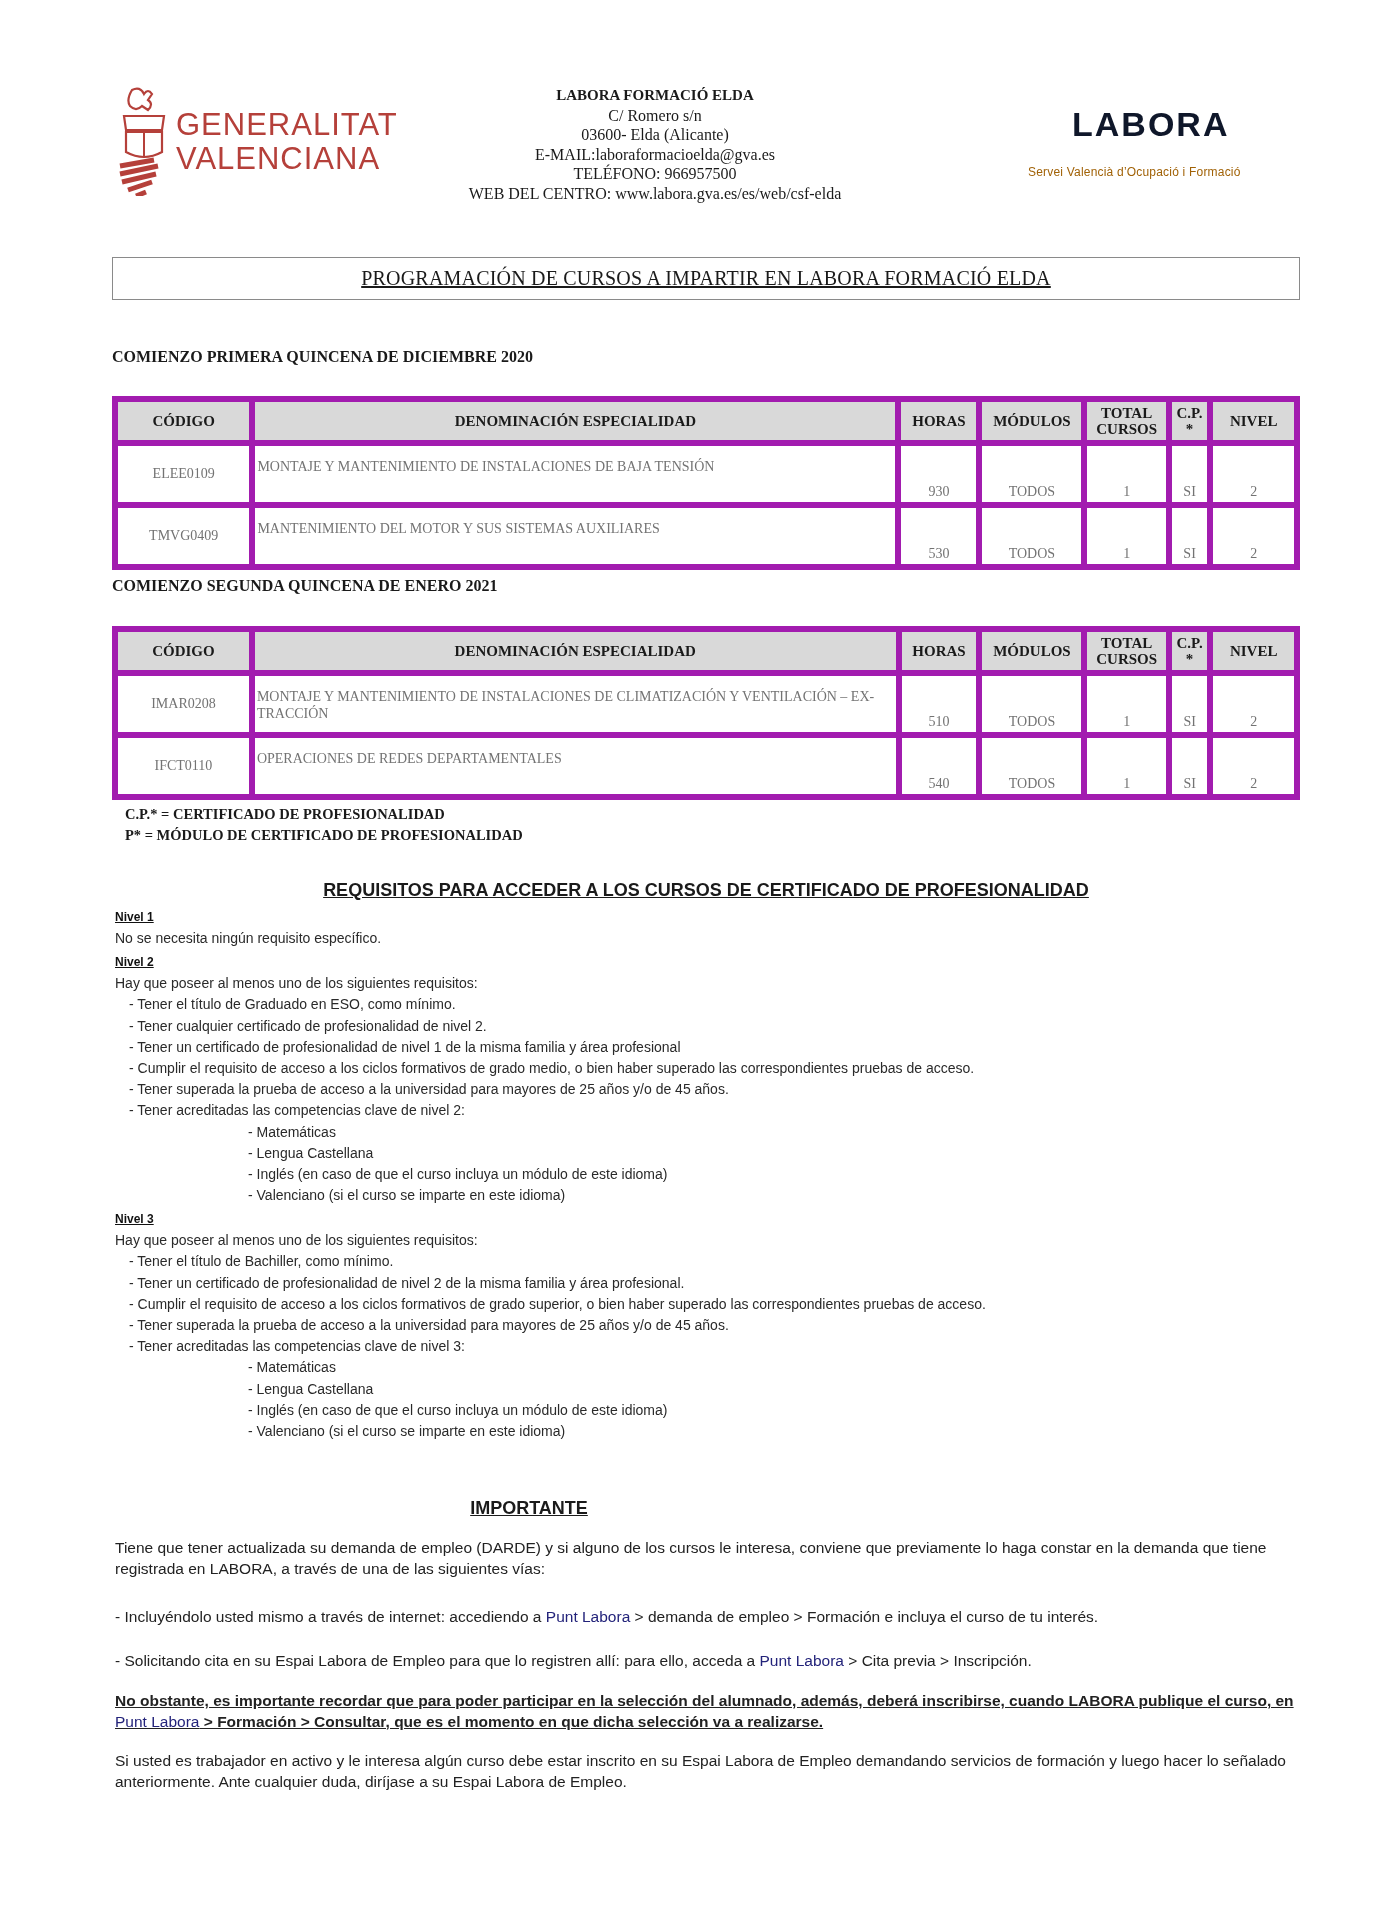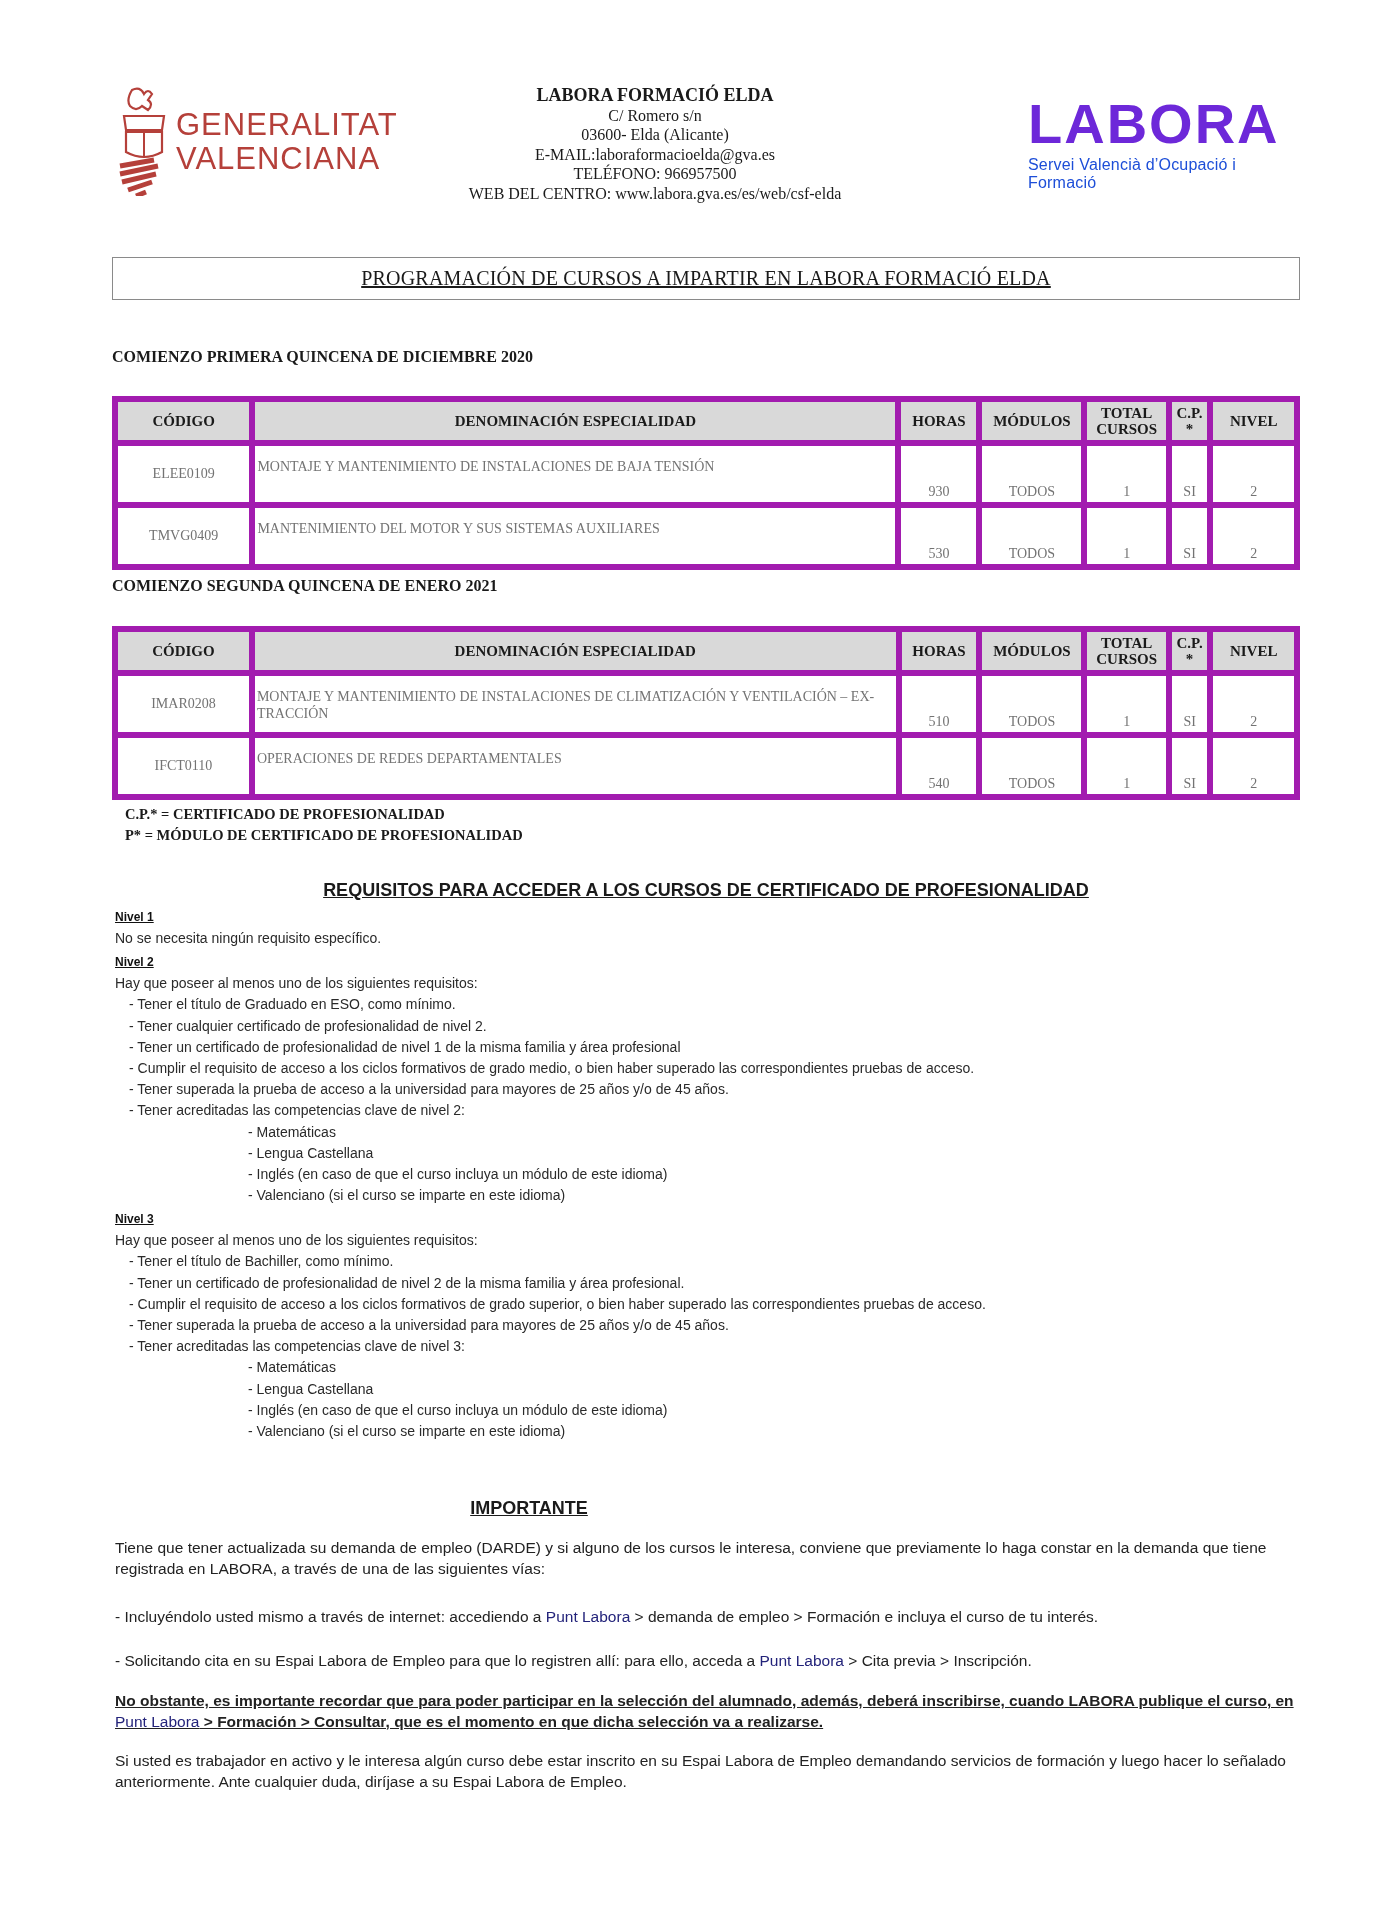--- a/index.html
+++ b/index.html
@@ -2,24 +2,24 @@
 <html><head>
 <meta charset="utf-8">
 <style>
   html, body { margin: 0; padding: 0; background: #ffffff; }
   body { width: 1374px; height: 1920px; position: relative; overflow: hidden; color: #1a1a1a; }
 
   
   .gv-logo { position: absolute; left: 118px; top: 86px; width: 260px; height: 110px; }
   .gv-text { position: absolute; left: 176px; top: 108px; color: #b5403a; font-family: "Liberation Sans", sans-serif; font-size: 31px; line-height: 34px; letter-spacing: 1px; }
   .center-info { position: absolute; left: 430px; top: 86px; width: 450px; text-align: center; font-family: "Liberation Serif", serif; font-size: 16px; line-height: 19.5px; }
-  .center-info .title { font-weight: bold; font-size: 18px; }
+  .center-info .title { font-weight: bold; font-size: 15px; }
   .labora-logo { position: absolute; left: 1028px; top: 100px; width: 250px; }
-  .labora-word { color: #6d28d9; font-family: "Liberation Sans", sans-serif; font-weight: bold; font-size: 56px; line-height: 48px; letter-spacing: 2px; }
-  .labora-sub { color: #1d4ed8; font-family: "Liberation Sans", sans-serif; font-size: 16px; margin-top: 8px; letter-spacing: 0.2px; }
+  .labora-word { color: #0f172a; font-family: "Liberation Sans", sans-serif; font-weight: bold; font-size: 34px; line-height: 48px; letter-spacing: 2px; margin-left: 44px; }
+  .labora-sub { color: #a16207; font-family: "Liberation Sans", sans-serif; font-size: 12px; margin-top: 17px; letter-spacing: 0.2px; }
 
   
   .title-box { position: absolute; left: 112px; top: 257px; width: 1186px; height: 41px; border: 1px solid #8a8a8a; display: flex; align-items: center; justify-content: center; }
   .title-box span { font-family: "Liberation Serif", serif; font-size: 20px; text-decoration: underline; letter-spacing: 0.2px; }
 
   .section-head { position: absolute; left: 112px; width: 1188px; text-align: left; font-family: "Liberation Serif", serif; font-weight: bold; font-size: 16px; }
 
   
   table.courses { position: absolute; left: 112px; width: 1188px; border-collapse: collapse; font-family: "Liberation Serif", serif; font-size: 14px; }
   table.courses th, table.courses td { border: 6px solid #a21caf; padding: 0 2px; }

